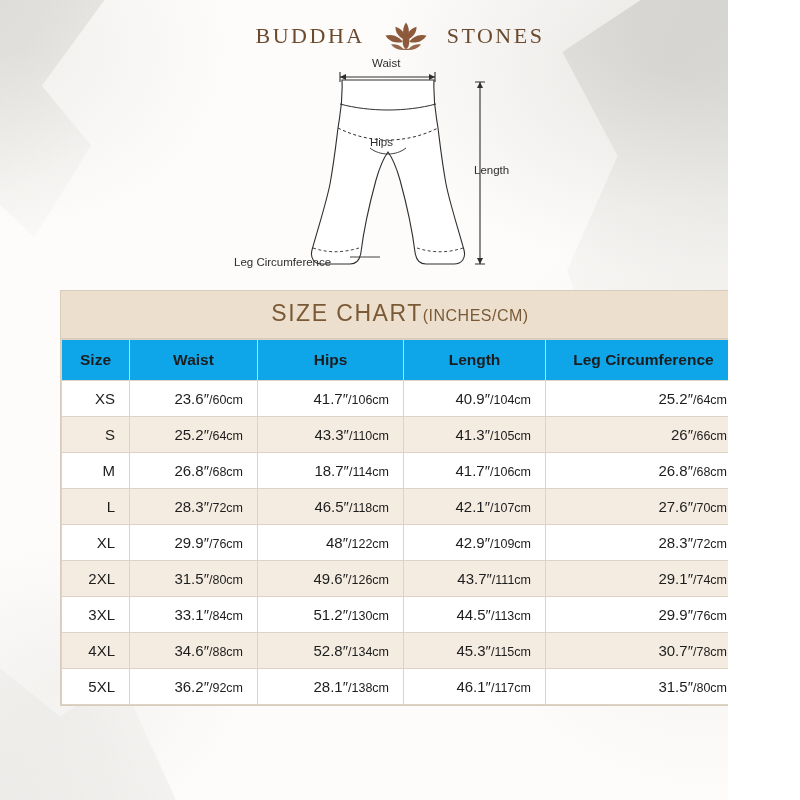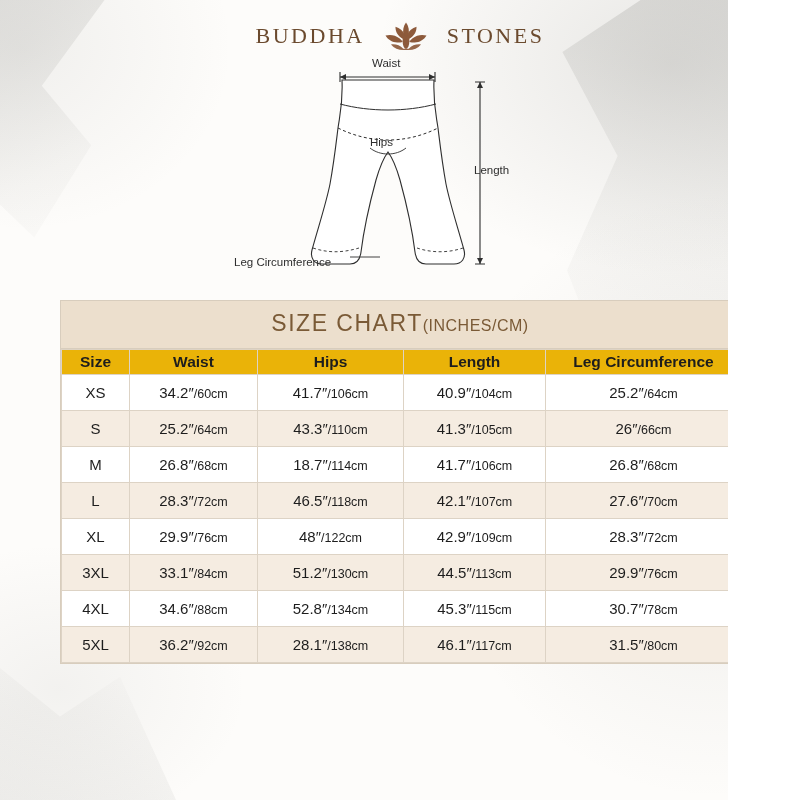--- a/index.html
+++ b/index.html
@@ -89,21 +89,21 @@
   }
   .lbl-waist { left: 142px; top: 5px; }
   .lbl-hips  { left: 140px; top: 84px; }
   .lbl-length{ left: 244px; top: 112px; }
   .lbl-leg   { left: 4px;   top: 204px; }
 
   
   .table-wrap {
     position: absolute;
     left: 60px;
-    top: 300px;
+    top: 290px;
     width: 680px;
     border: 1px solid #d8cdbd;
     box-sizing: border-box;
     background: #ffffff;
   }
   .chart-title {
     background: #ecdfcd;
     text-align: center;
     padding: 9px 0 11px 0;
     color: #7a5a36;
@@ -123,27 +123,28 @@
   }
   th, td {
     border: 1px solid #ddd3c5;
     text-align: center;
     font-family: "Liberation Sans", sans-serif;
     color: #1d1d1d;
   }
   th {
     font-size: 15.5px;
     font-weight: 700;
-    padding: 3px 2px;
-    background: #eab308;
+    padding: 11px 2px;
+    background: #0ea5e9;
   }
   td {
     font-size: 15px;
     padding: 9px 14px;
     white-space: nowrap;
+    text-align: right;
   }
   tbody tr:nth-child(even) {
     background: #f5ece1;
   }
   tbody tr:nth-child(odd) {
     background: #ffffff;
   }
   .unit { font-size: 12.5px; margin-top: 8px; }
   col.c0 { width: 68px; }
   col.c1 { width: 128px; }
@@ -253,21 +254,21 @@
           <th>Size</th>
           <th>Waist</th>
           <th>Hips</th>
           <th>Length</th>
           <th>Leg Circumference</th>
         </tr>
       </thead>
       <tbody id="table-body">
           <tr>
             <td>XS</td>
-            <td><span>34.2″</span><span class="unit">/60cm</span></td>
+            <td><span>23.6″</span><span class="unit">/60cm</span></td>
             <td><span>41.7″</span><span class="unit">/106cm</span></td>
             <td><span>40.9″</span><span class="unit">/104cm</span></td>
             <td><span>25.2″</span><span class="unit">/64cm</span></td>
           </tr>
           <tr>
             <td>S</td>
             <td><span>25.2″</span><span class="unit">/64cm</span></td>
             <td><span>43.3″</span><span class="unit">/110cm</span></td>
             <td><span>41.3″</span><span class="unit">/105cm</span></td>
             <td><span>26″</span><span class="unit">/66cm</span></td>
@@ -287,20 +288,27 @@
             <td><span>27.6″</span><span class="unit">/70cm</span></td>
           </tr>
           <tr>
             <td>XL</td>
             <td><span>29.9″</span><span class="unit">/76cm</span></td>
             <td><span>48″</span><span class="unit">/122cm</span></td>
             <td><span>42.9″</span><span class="unit">/109cm</span></td>
             <td><span>28.3″</span><span class="unit">/72cm</span></td>
           </tr>
           <tr>
+            <td>2XL</td>
+            <td><span>31.5″</span><span class="unit">/80cm</span></td>
+            <td><span>49.6″</span><span class="unit">/126cm</span></td>
+            <td><span>43.7″</span><span class="unit">/111cm</span></td>
+            <td><span>29.1″</span><span class="unit">/74cm</span></td>
+          </tr>
+          <tr>
             <td>3XL</td>
             <td><span>33.1″</span><span class="unit">/84cm</span></td>
             <td><span>51.2″</span><span class="unit">/130cm</span></td>
             <td><span>44.5″</span><span class="unit">/113cm</span></td>
             <td><span>29.9″</span><span class="unit">/76cm</span></td>
           </tr>
           <tr>
             <td>4XL</td>
             <td><span>34.6″</span><span class="unit">/88cm</span></td>
             <td><span>52.8″</span><span class="unit">/134cm</span></td>

